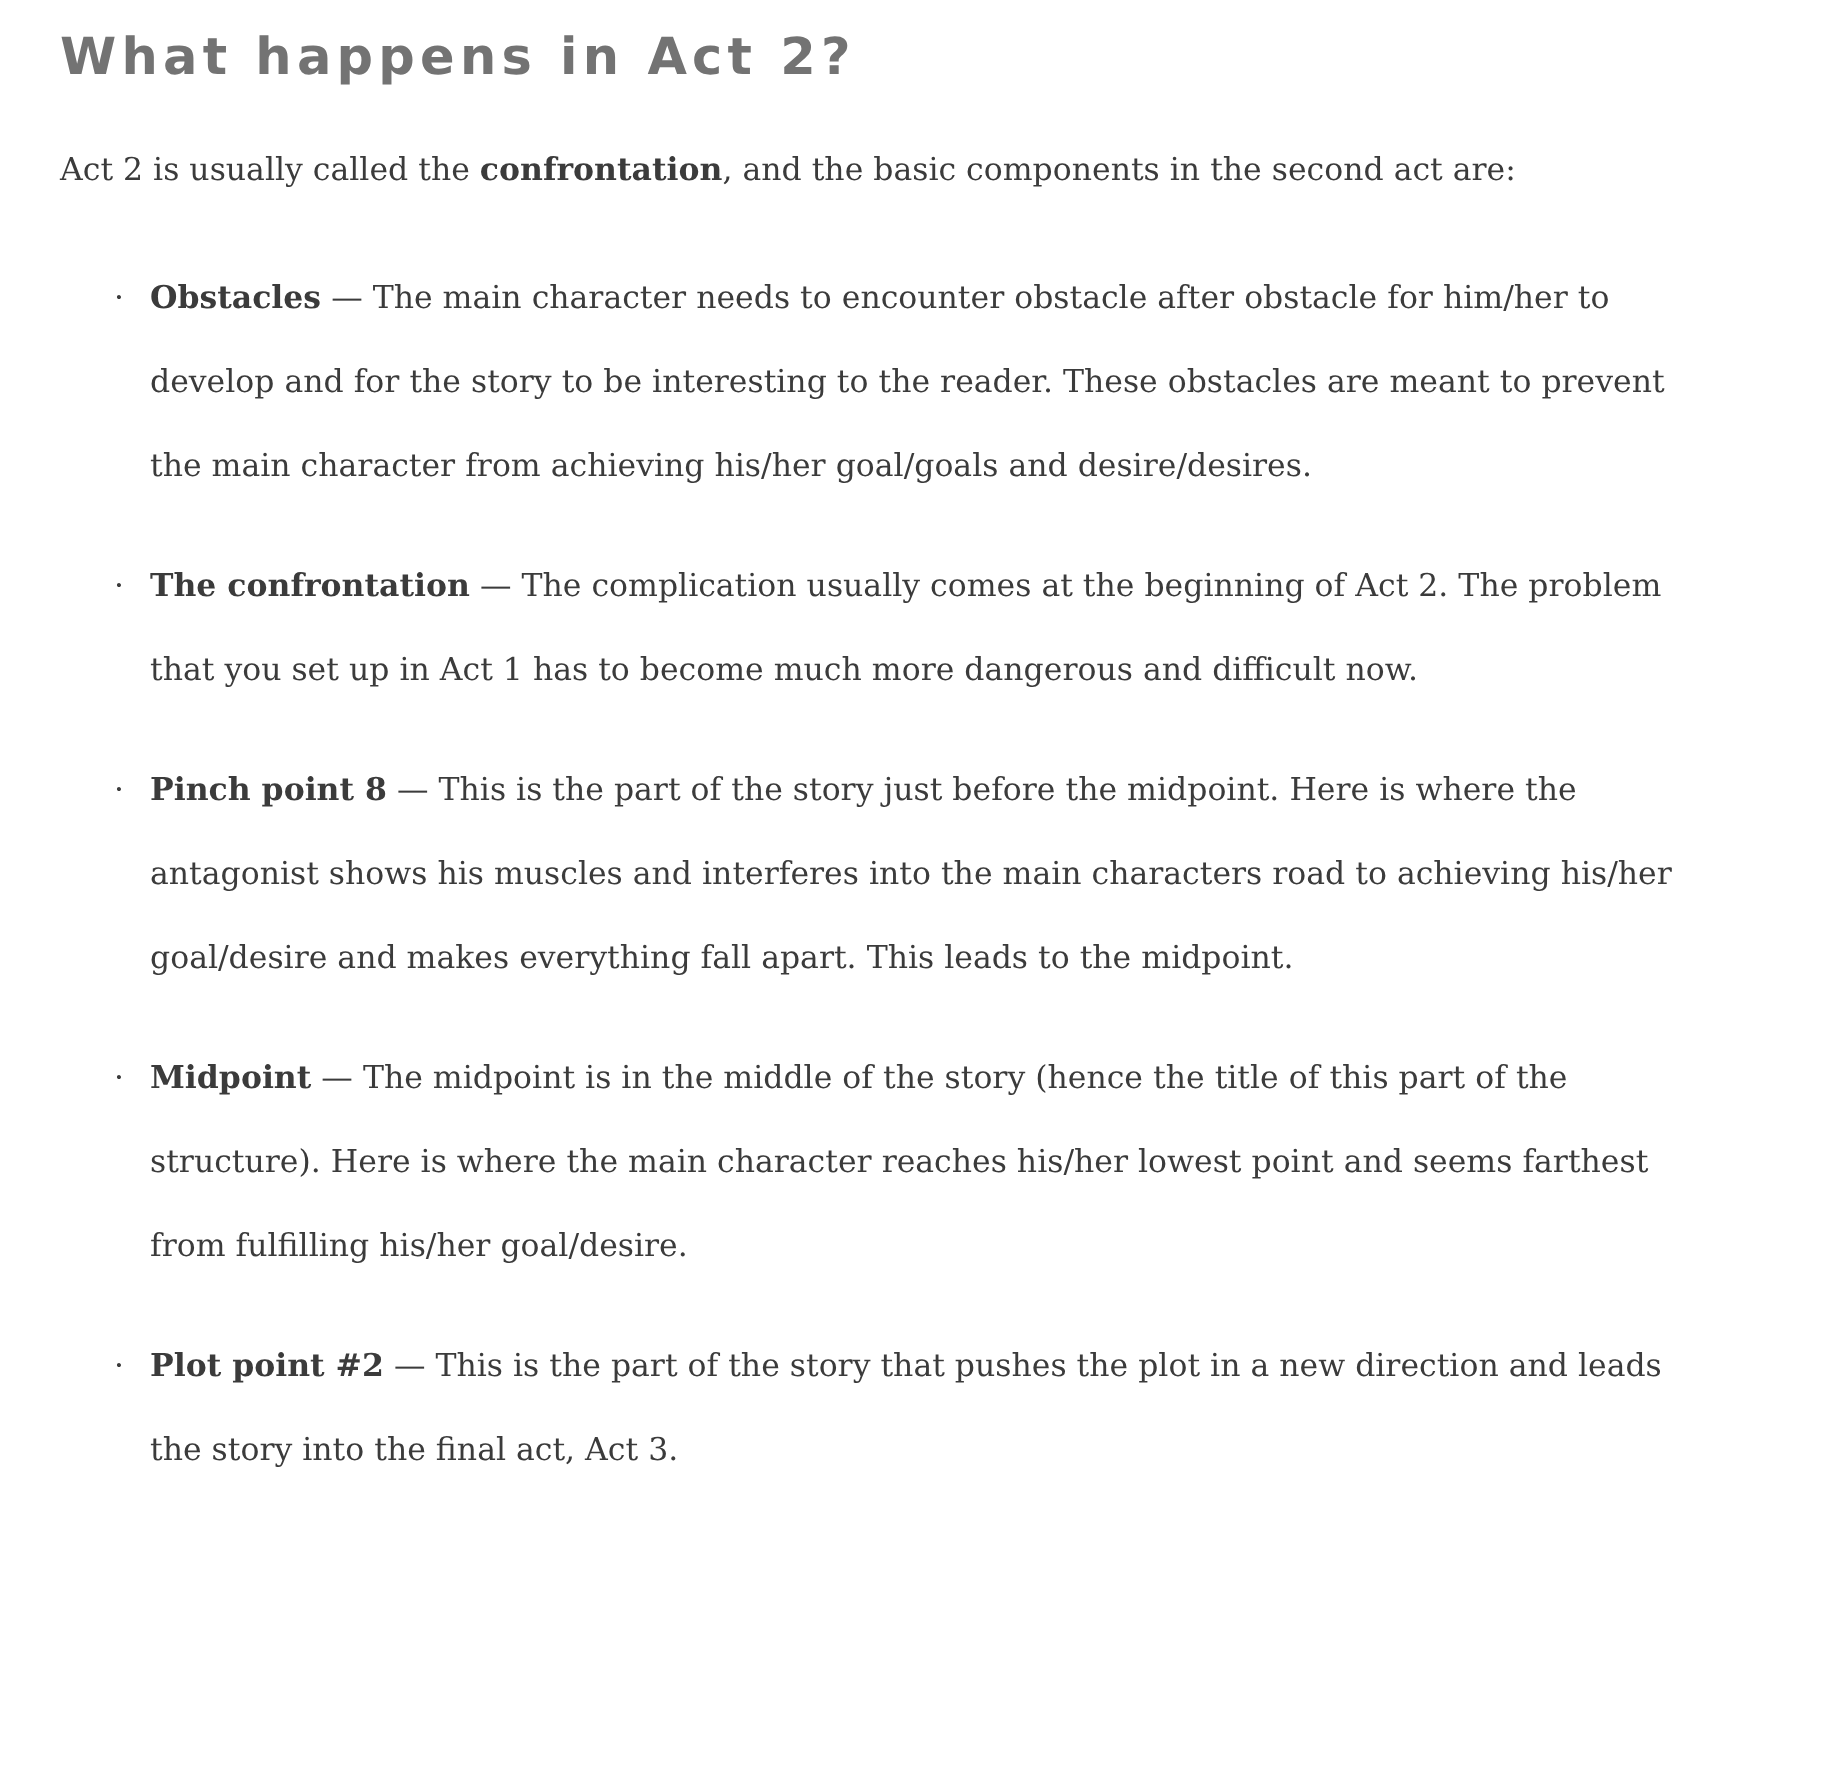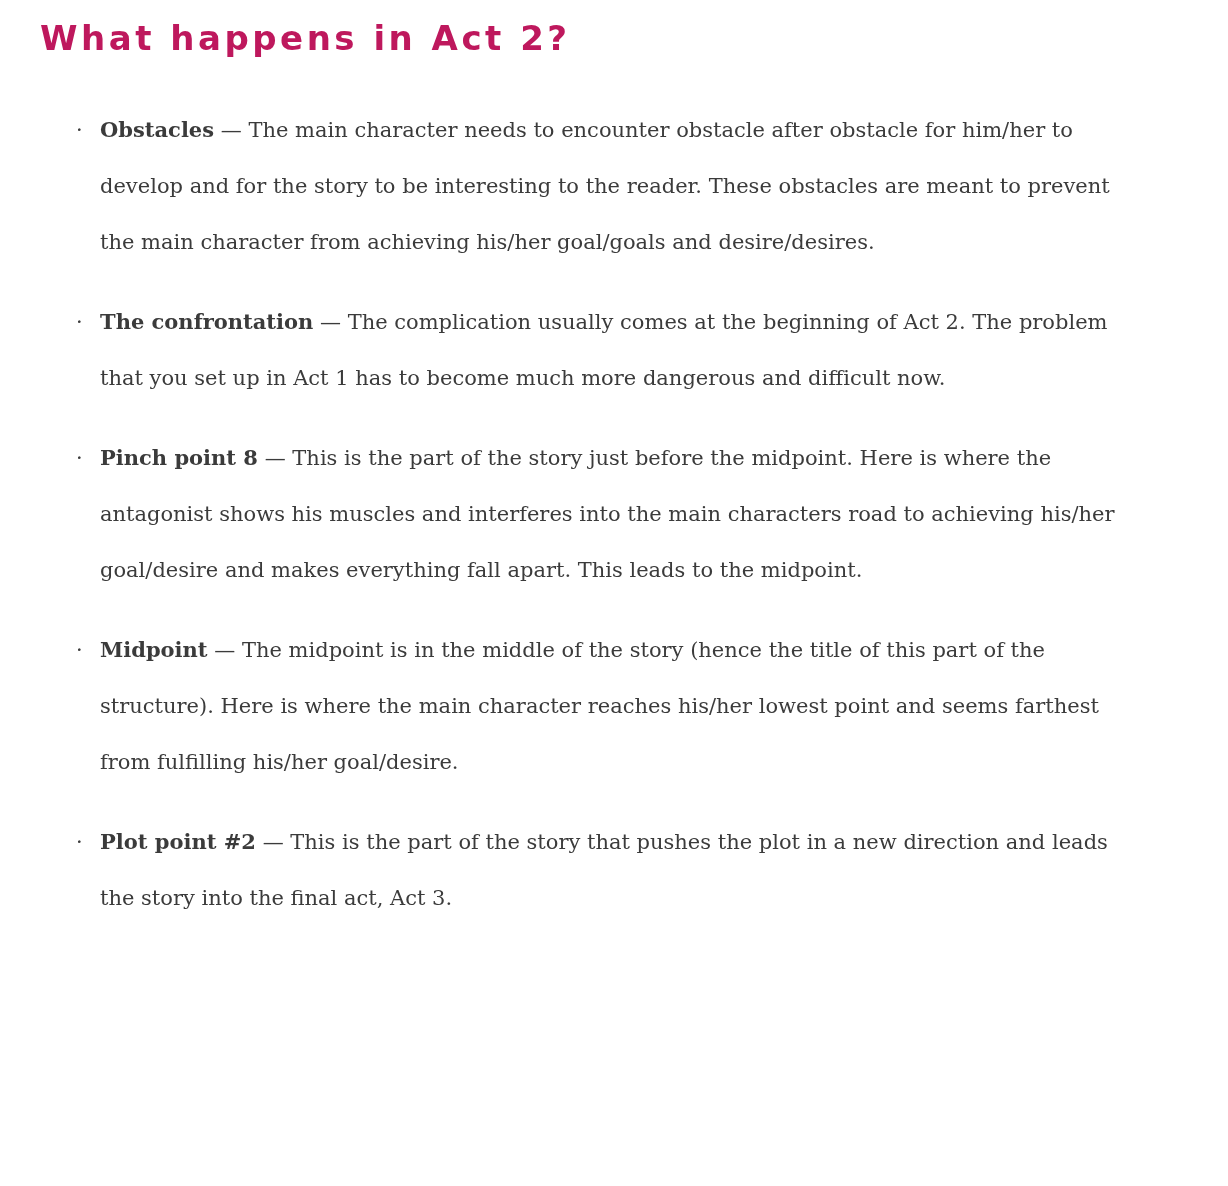--- a/index.html
+++ b/index.html
@@ -15,21 +15,21 @@
     background: #ffffff;
     overflow: hidden;
   }
   .heading {
     margin: 0 0 34px 0;
     font-family: "DejaVu Sans", "Liberation Sans", sans-serif;
     font-weight: 700;
     font-size: 34px;
     line-height: 48px;
     letter-spacing: 3.5px;
-    color: #be185d;
+    color: #737373;
   }
   .intro {
     margin: 0;
     font-family: "DejaVu Serif", "Liberation Serif", serif;
     font-size: 21px;
     line-height: 34px;
     color: #3b3b3b;
   }
   .intro strong, .components strong {
     font-weight: 700;
@@ -58,20 +58,22 @@
     color: #3b3b3b;
   }
 </style>
 </head>
 <body>
 
 <div class="page">
 
   <h1 class="heading">What happens in Act 2?</h1>
 
+  <p class="intro"><span>Act 2 is usually called the</span>
+    <strong>confrontation</strong><span>, and the basic components in the second act are:</span></p>
 
   <ul class="components">
 
     <li>
       <span class="marker">·</span>
       <strong>Obstacles</strong>
       <span>—</span>
       <span>The main character needs to encounter obstacle after obstacle for him/her to develop and for the story to be interesting to the reader. These obstacles are meant to prevent the main character from achieving his/her goal/goals and desire/desires.</span>
     </li>
 

